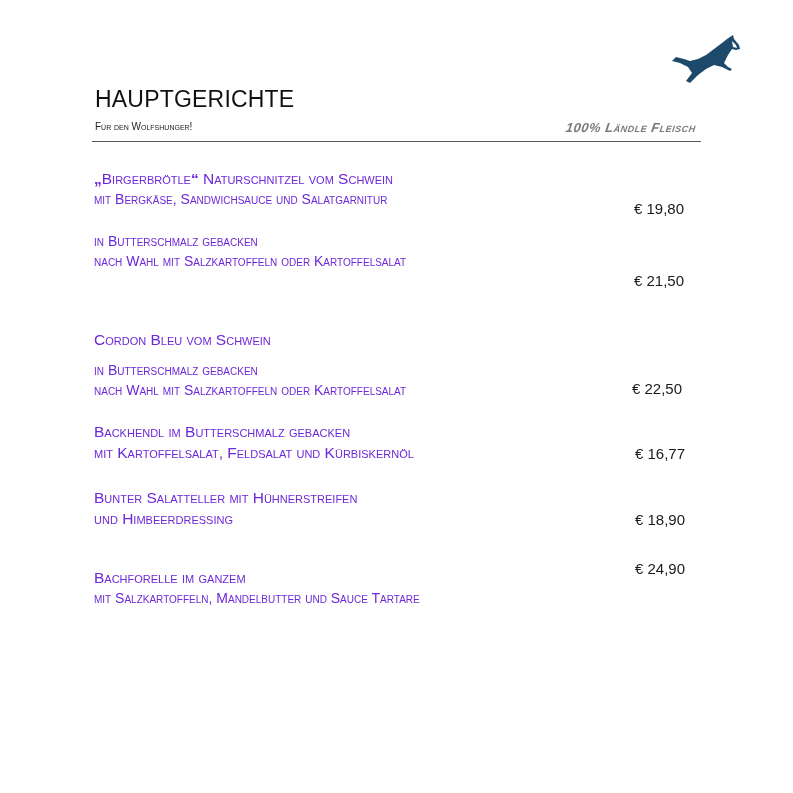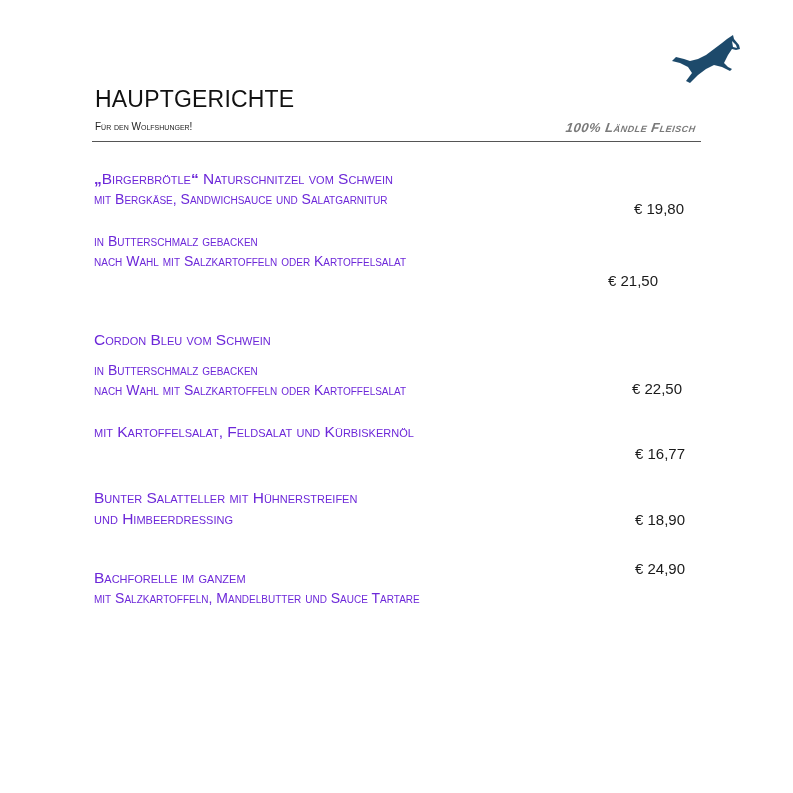--- a/index.html
+++ b/index.html
@@ -34,31 +34,32 @@
 <div class="item" style="top:168px">
   <div class="l1"><span style="font-weight:bold">„</span><span>Birgerbrötle</span><span style="font-weight:bold">“</span><span> Naturschnitzel vom Schwein</span></div>
   <div class="l2">mit Bergkäse, Sandwichsauce und Salatgarnitur</div>
 </div>
 <div class="price" style="left:634px; top:200px">€ 19,80</div>
 
 <div class="item" style="top:231px">
   <div class="l2">in Butterschmalz gebacken</div>
   <div class="l2">nach Wahl mit Salzkartoffeln oder Kartoffelsalat</div>
 </div>
-<div class="price" style="left:608px; top:272px">€ 21,50</div>
+<div class="price" style="left:634px; top:272px">€ 21,50</div>
 
 <div class="item" style="top:329px">
   <div class="l1">Cordon Bleu vom Schwein</div>
   <div class="gap"></div>
   <div class="l2">in Butterschmalz gebacken</div>
   <div class="l2">nach Wahl mit Salzkartoffeln oder Kartoffelsalat</div>
 </div>
 <div class="price" style="left:632px; top:380px">€ 22,50</div>
 
 <div class="item" style="top:421px">
+  <div class="l1">Backhendl im Butterschmalz gebacken</div>
   <div class="l1">mit Kartoffelsalat, Feldsalat und Kürbiskernöl</div>
 </div>
 <div class="price" style="left:635px; top:445px">€ 16,77</div>
 
 <div class="item" style="top:487px">
   <div class="l1">Bunter Salatteller mit Hühnerstreifen</div>
   <div class="l1">und Himbeerdressing</div>
 </div>
 <div class="price" style="left:635px; top:511px">€ 18,90</div>
 

